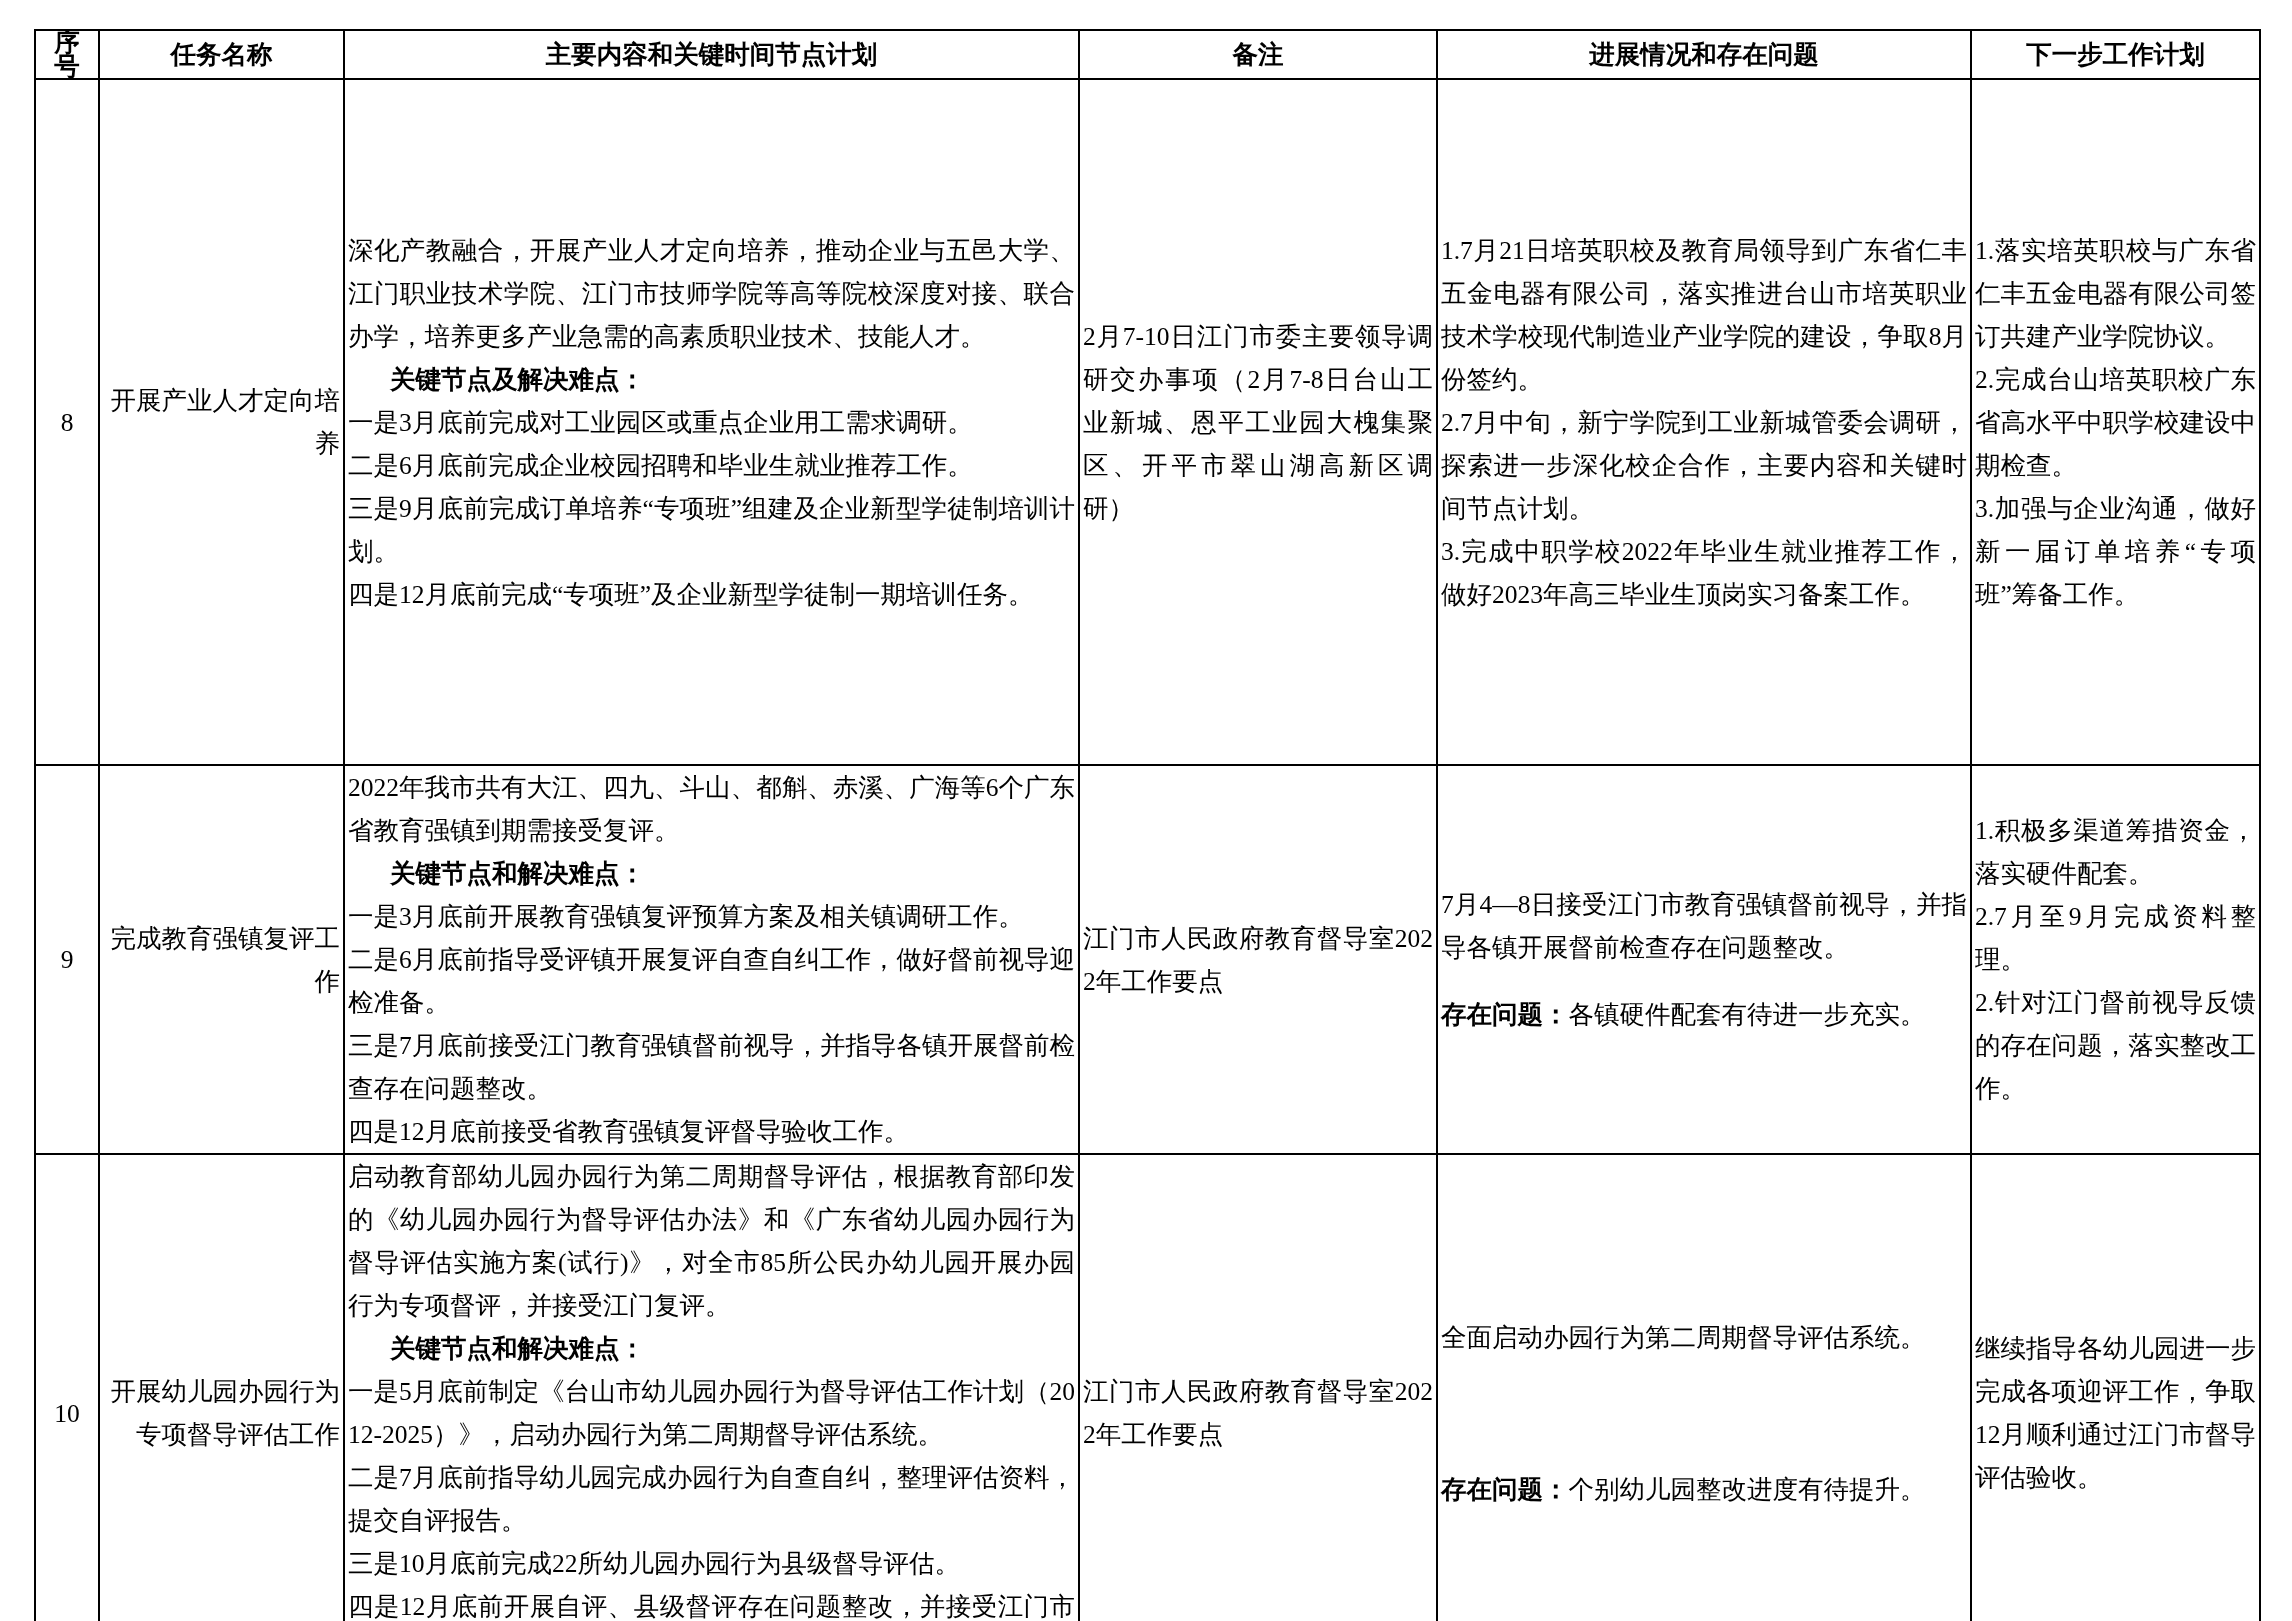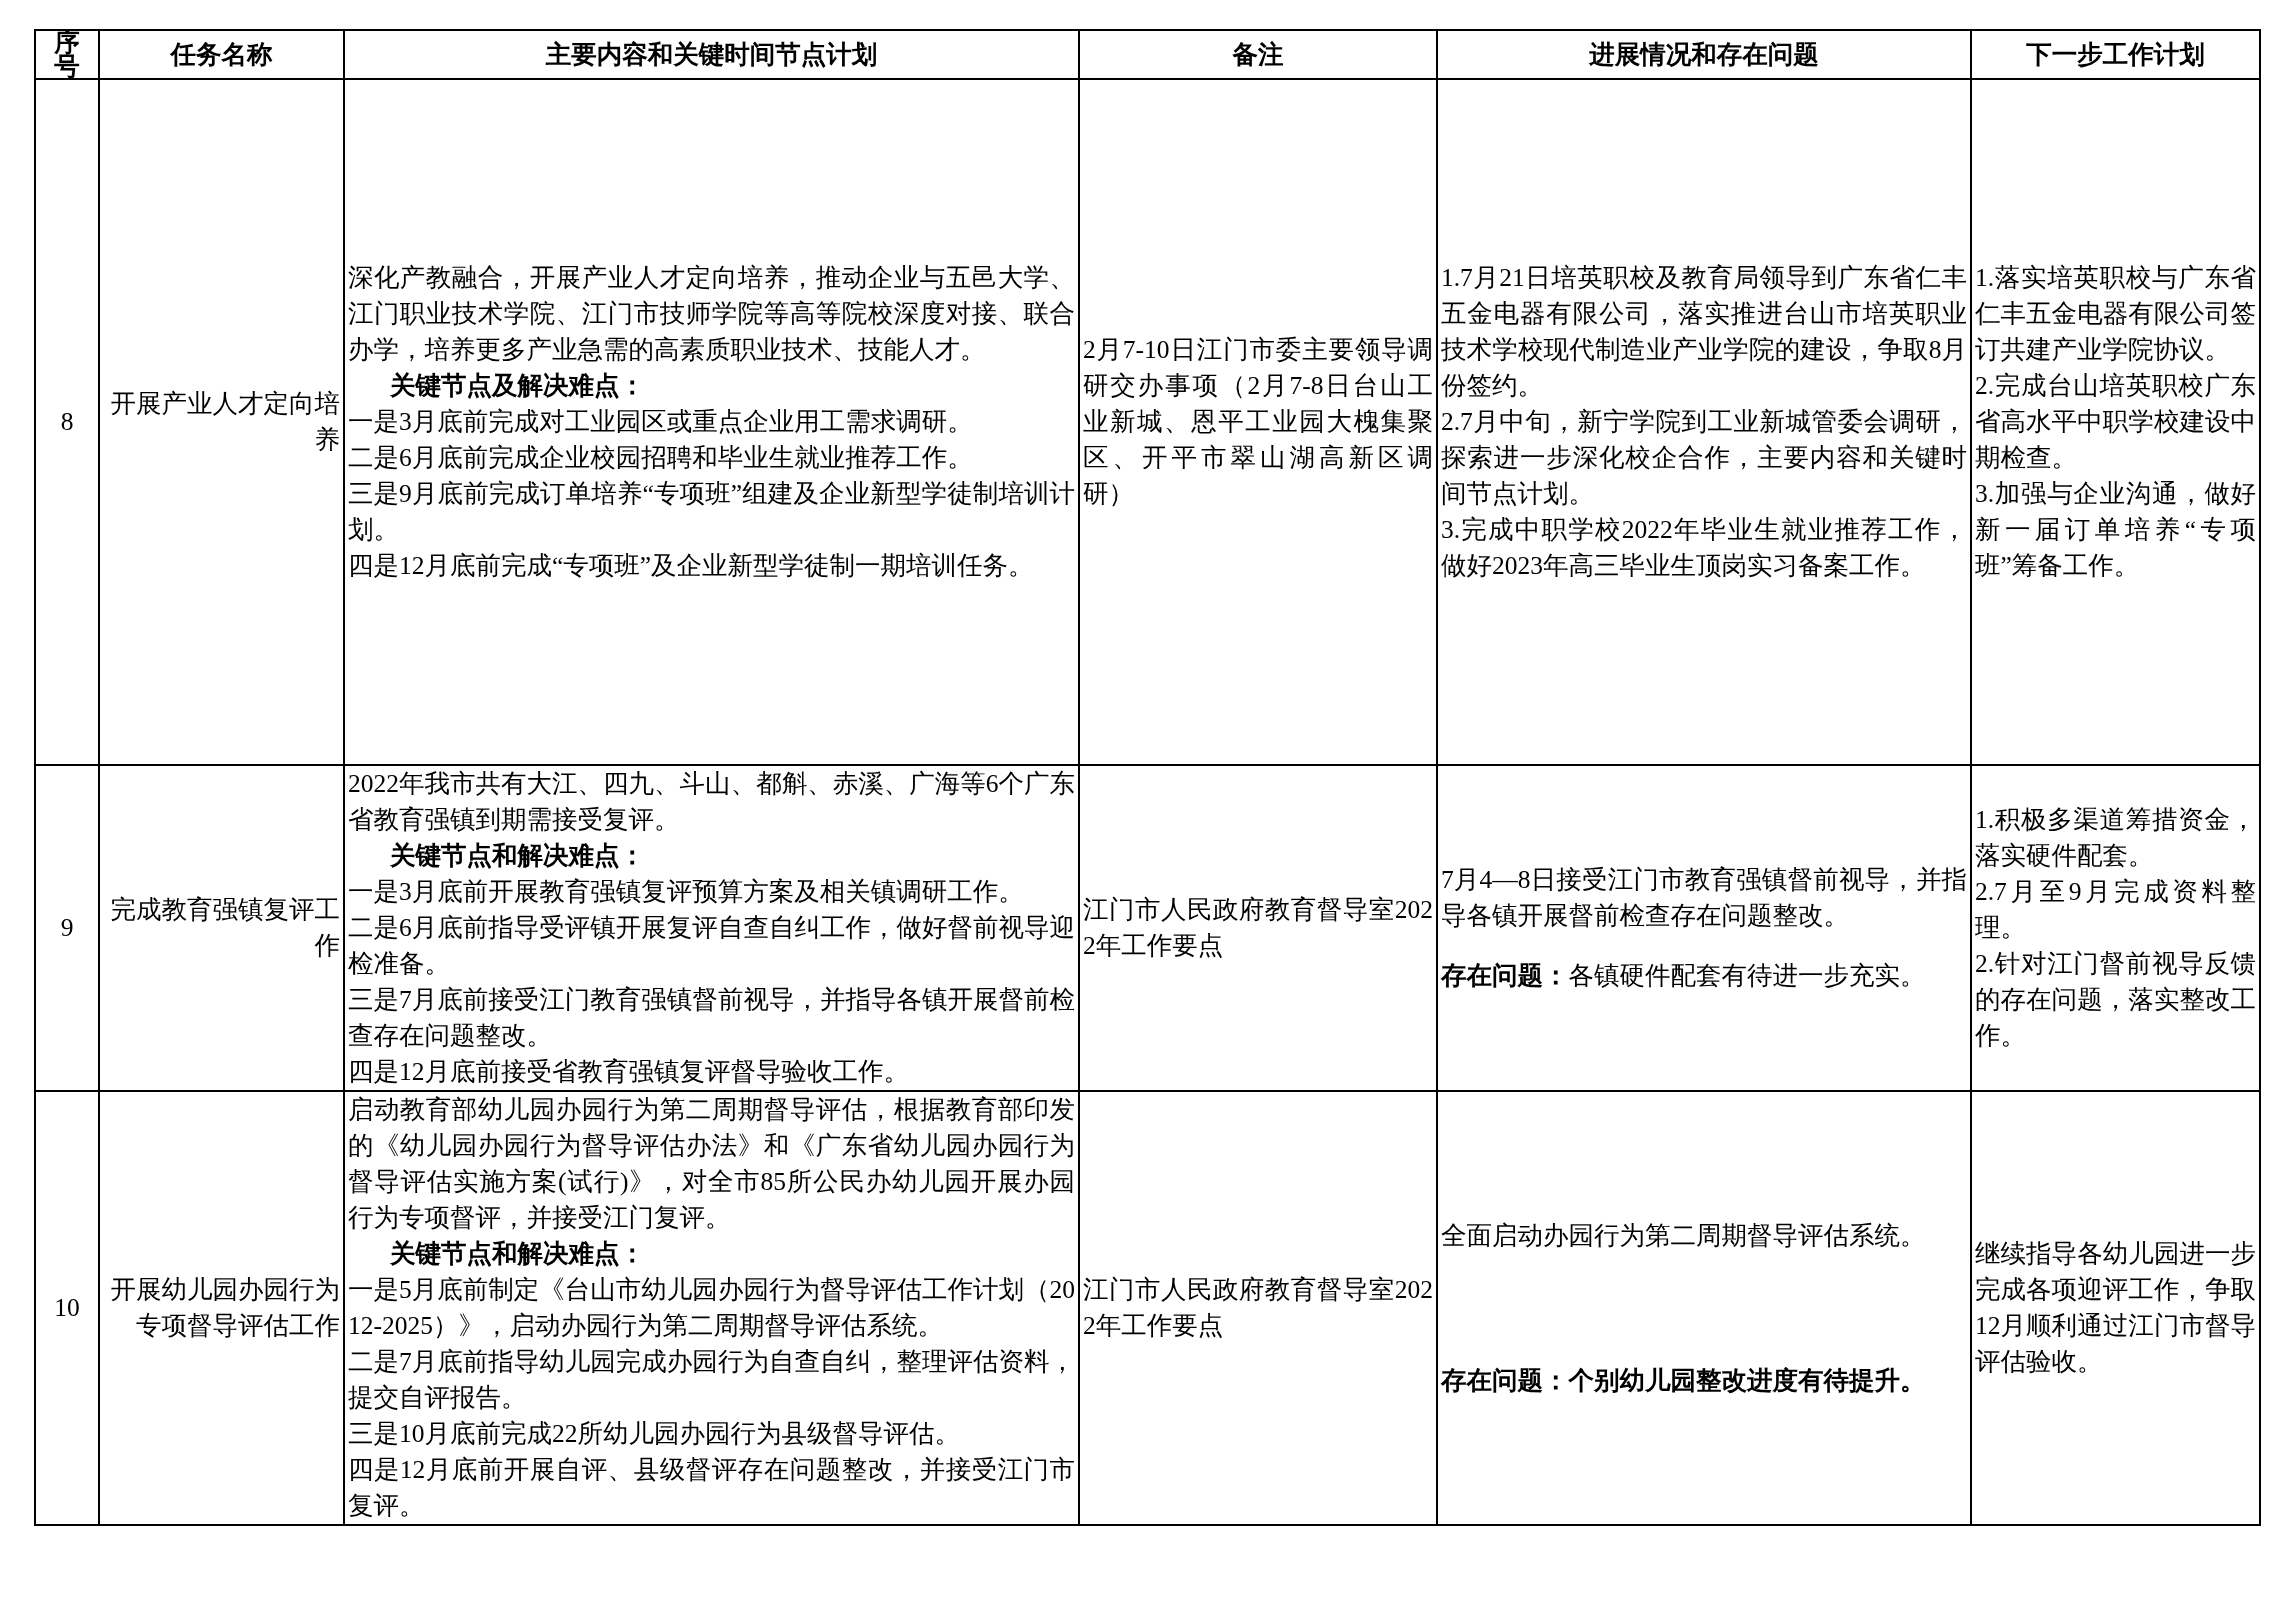--- a/index.html
+++ b/index.html
@@ -15,39 +15,39 @@
     width:2225px;
     border-collapse:collapse;
     table-layout:fixed;
     border:2.9px solid #000;
   }
   .doc-table th, .doc-table td {
     border:2.9px solid #000;
     vertical-align:middle;
     padding:0 2.9px;
     font-size:25.5px;
-    line-height:36px;
+    line-height:43px;
     color:#000;
     word-break:break-all;
     overflow:hidden;
   }
   .doc-table thead th {
     font-weight:bold;
     text-align:center;
     line-height:23.5px;
     white-space:pre-line;
     padding:0;
   }
   .cell-no   { text-align:center; }
   .cell-task { text-align:right; }
   .cell-content, .cell-progress, .cell-next, .cell-remark { text-align:justify; }
   .para { margin:0; }
   .para.bold { font-weight:bold;margin-left:42px; }
   .gap1 { margin-top:24px; }
-  .gap3 { margin-top:109px;font-weight:bold; }
+  .gap3 { margin-top:109px; }
 </style>
 </head>
 <body>
 
 <div class="page">
   <table class="doc-table">
     <colgroup>
       <col style="width:64px">
       <col style="width:245px">
       <col style="width:735px">

